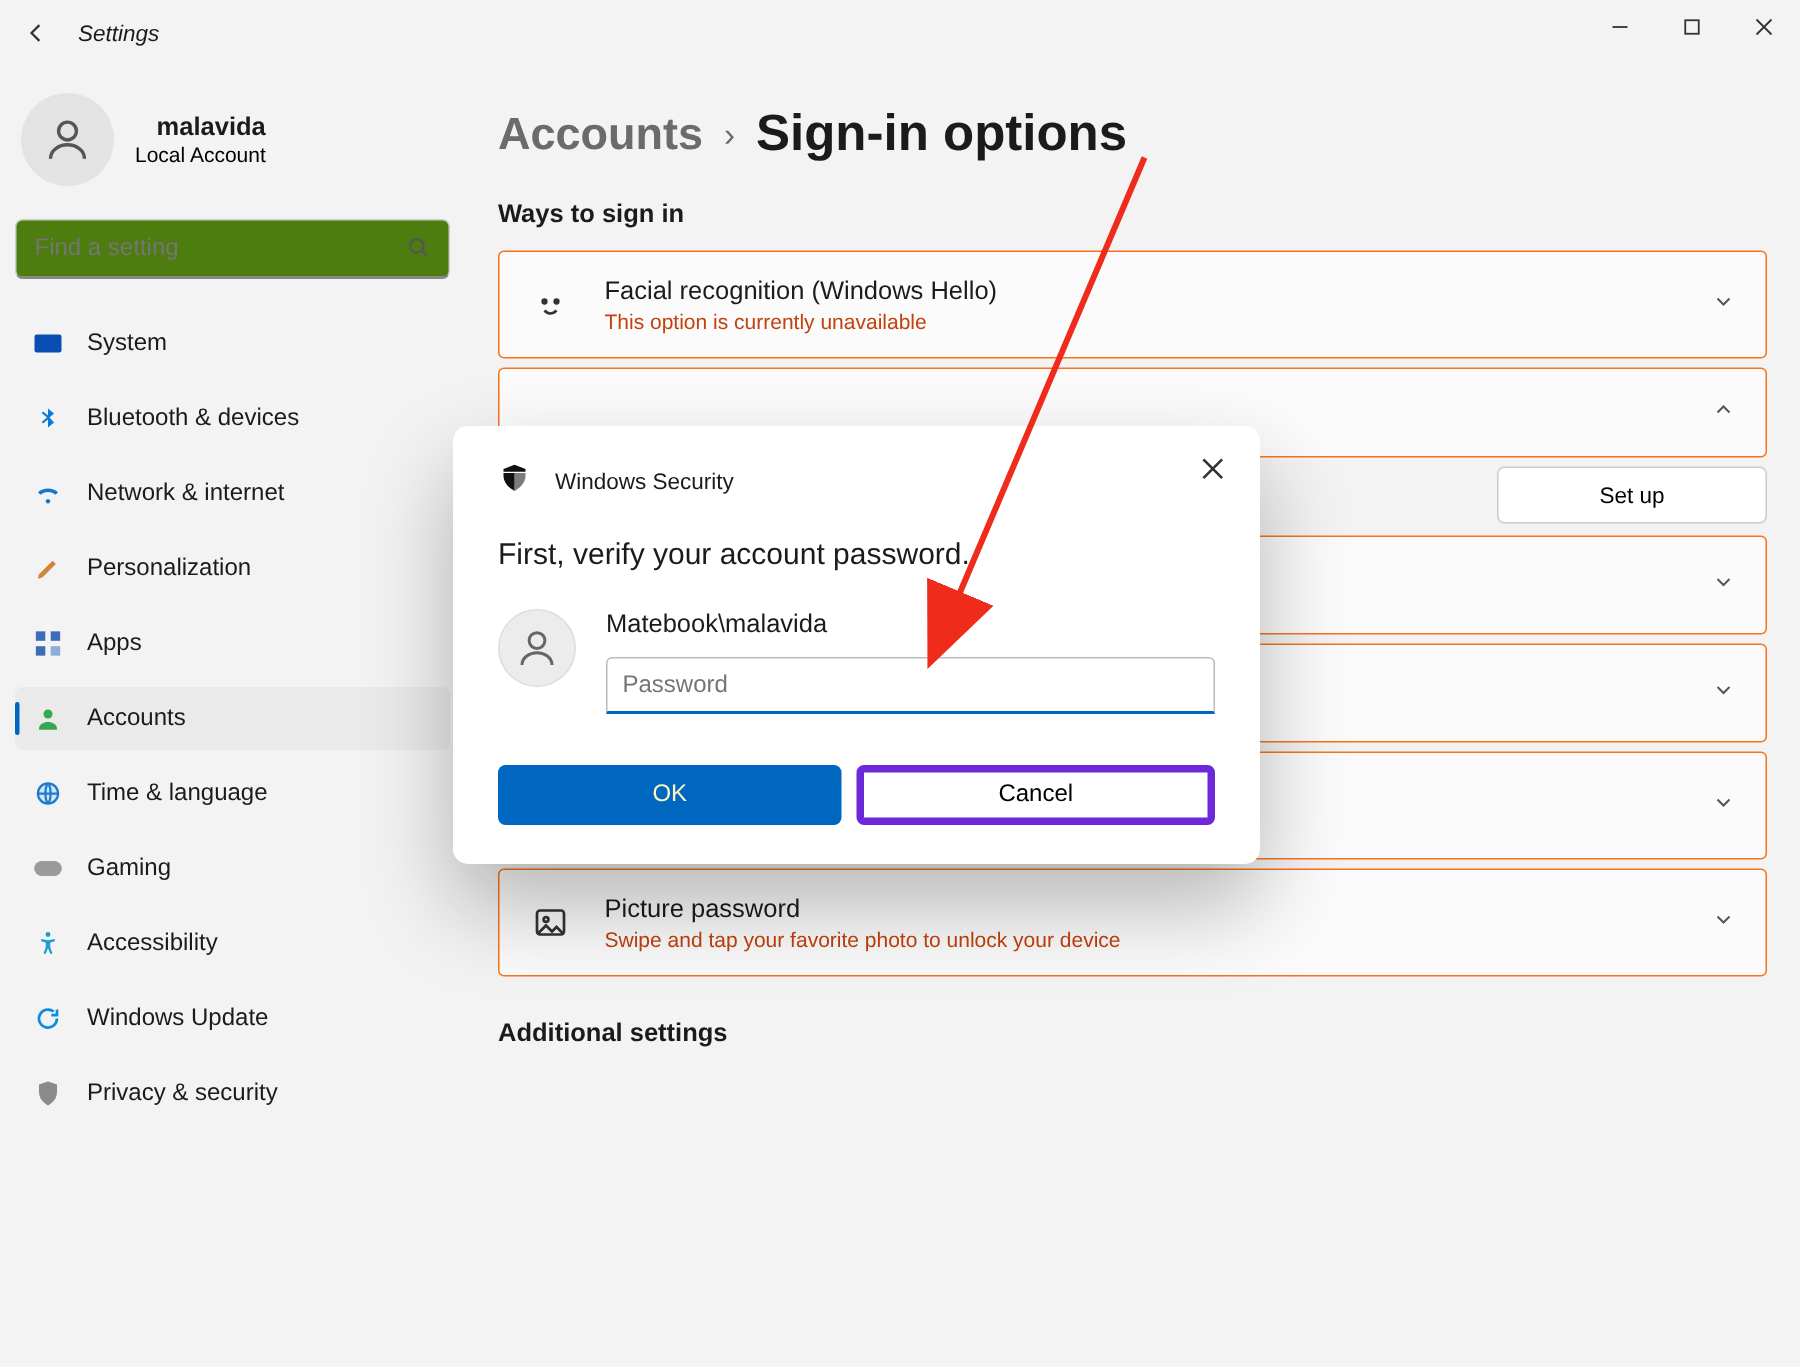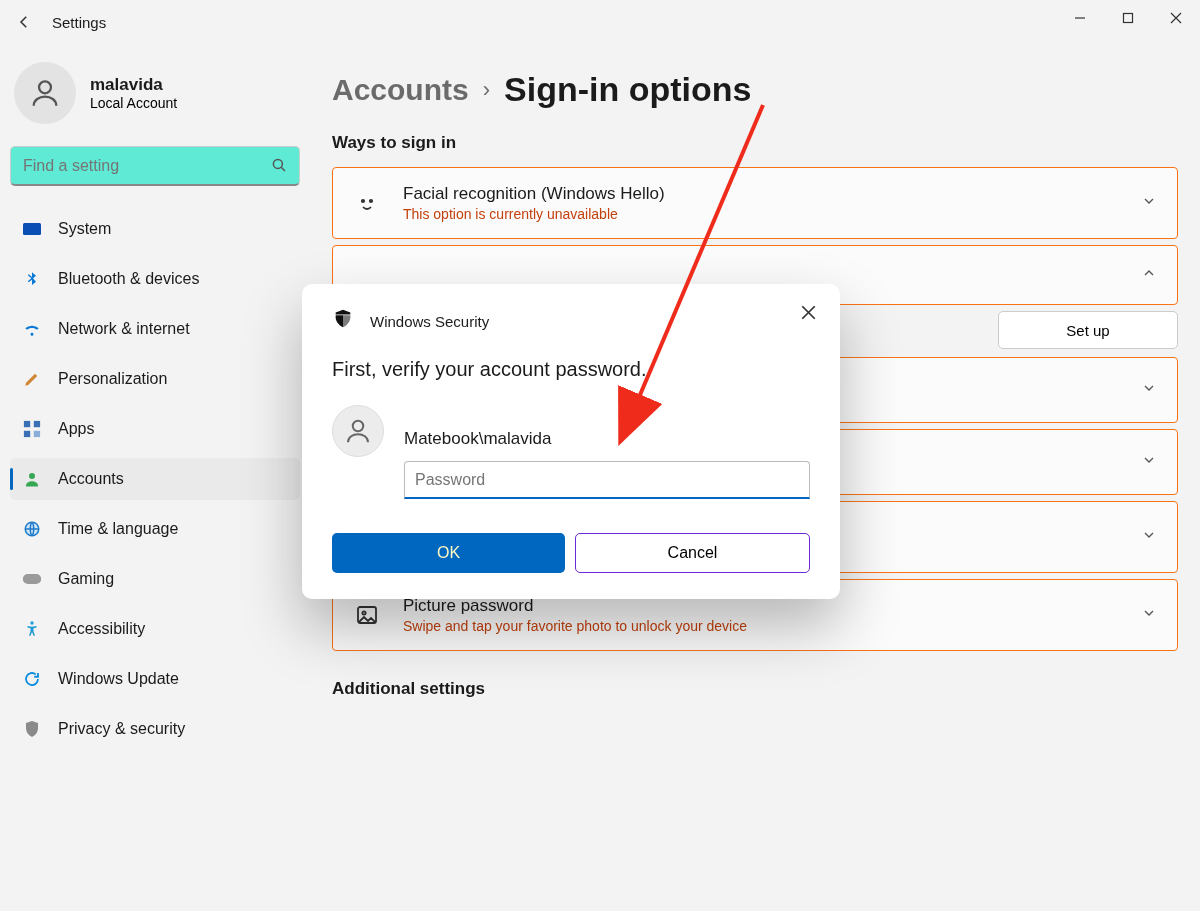--- a/index.html
+++ b/index.html
@@ -13,31 +13,31 @@
     color: #1b1b1b;
   }
   .titlebar {
     display: flex;
     align-items: center;
     height: 44px;
     padding-left: 14px;
     font-size: 13px;
   }
   .titlebar .back { width: 20px; height: 20px; display:flex;align-items:center;justify-content:center; margin-right: 18px; color:#333;}
-  .titlebar .title { flex: 0 0 auto; font-size: 15px; }
+  .titlebar .title { flex: 0 0 auto; font-size: 15px; font-style: italic; }
   .window-controls { position:absolute; right:0; top:0; display:flex; }
   .window-controls .wc { width: 48px; height: 36px; display:flex; align-items:center; justify-content:center; color:#333;}
   .layout { display: flex; height: calc(100% - 44px); }
   .sidebar { width: 310px; padding: 10px 10px 0 10px; }
   .userblock { display:flex; align-items:center; gap:14px; padding: 8px 4px 22px 4px; }
   .avatar-circle { width:62px; height:62px; border-radius:50%; background:#e3e3e3; display:flex; align-items:center; justify-content:center; }
-  .userblock .uname { font-size:17px; font-weight:600; }
+  .userblock .uname { font-size:17px; font-weight:600;text-align:right; }
   .userblock .utype { font-size:14px; color:#000000; }
   .search-wrap { position:relative; margin-bottom: 22px; }
-  .search-input { width:100%; height:40px; border:1px solid #ccc; border-bottom:2px solid #888; border-radius:5px; padding: 0 42px 0 12px; font-size:16px; background:#5eead4;}
+  .search-input { width:100%; height:40px; border:1px solid #ccc; border-bottom:2px solid #888; border-radius:5px; padding: 0 42px 0 12px; font-size:16px; background:#4d7c0f;}
   .search-wrap .search-ico { position:absolute; right:12px; top:10px; color:#555;}
   .navlist { list-style:none; }
   .navitem { display:flex; align-items:center; gap:16px; height:42px; padding:0 12px; border-radius:5px; font-size:16px; position:relative; margin-bottom:8px; cursor:default;}
   .navitem.active { background:#eaeaea; }
   .navitem.active::before { content:""; position:absolute; left:0; top:10px; bottom:10px; width:3px; background:#0067c0; border-radius:3px; }
   .navitem .ico { width:20px; height:20px; display:flex; align-items:center; justify-content:center; }
   .main { flex:1; padding: 26px 22px 0 22px; overflow:hidden;}
   .breadcrumb { display:flex; align-items:center; gap:14px; margin-bottom: 24px; }
   .breadcrumb .bc-parent { font-size:30px; font-weight:600; color:#6b6b6b; }
   .breadcrumb .bc-sep { font-size:22px; color:#6b6b6b; }
@@ -56,25 +56,25 @@
     position:absolute; left:302px; top:284px; width:538px; background:#fff;
     border-radius:10px; box-shadow: 0 28px 60px rgba(0,0,0,0.28);
     padding: 24px 30px 26px 30px;
   }
   .dialog .dhead { display:flex; align-items:center; gap:16px; }
   .dialog .dtitle-small { font-size:15px; }
   .dialog .dclose { position:absolute; right:20px; top:16px; width:24px; height:24px; display:flex;align-items:center;justify-content:center;}
   .dialog .dheadline { font-size:20px; font-weight:400; margin-top: 24px; }
   .dialog .drow { display:flex; gap:20px; align-items:flex-start; margin-top:24px; }
   .dialog .davatar { width:52px; height:52px; border-radius:50%; background:#ececec; border:1px solid #ddd; display:flex;align-items:center;justify-content:center;}
-  .dialog .dfields { flex:1;margin-top:24px; }
+  .dialog .dfields { flex:1; }
   .dialog .duser { font-size:17px; margin-bottom:12px;}
   .dialog .dpass { width:100%; height:38px; border:1px solid #bbb; border-bottom:2px solid #0067c0; border-radius:4px 4px 0 0; padding:0 10px; font-size:16px;}
   .dialog .dbuttons { display:flex; gap:10px; margin-top:34px; }
-  .dialog .dbtn { flex:1; height:40px; border-radius:5px; font-size:16px; border:1px solid #6d28d9;}
+  .dialog .dbtn { flex:1; height:40px; border-radius:5px; font-size:16px; border:5px solid #6d28d9;}
   .dialog .dbtn.primary { background:#0067c0; color:#fef9c3; border:none;}
   .dialog .dbtn.secondary { background:#fff; }
   .arrow-svg { position:absolute; left:413px; top:75px; pointer-events:none; }
   .additional-h { font-size:17px; font-weight:600; margin-top: 28px; }
 </style>
 </head>
 <body>
 
 <div class="titlebar">
   <div class="back">

